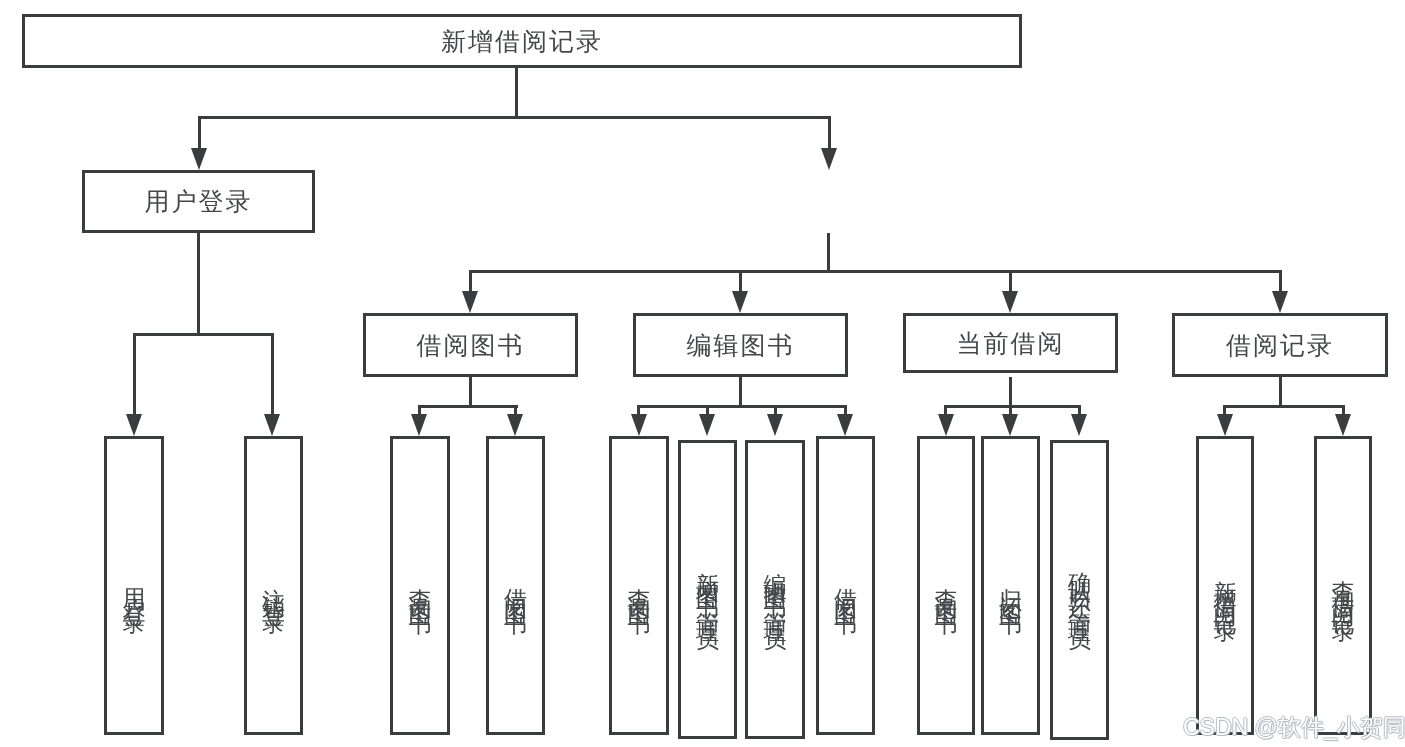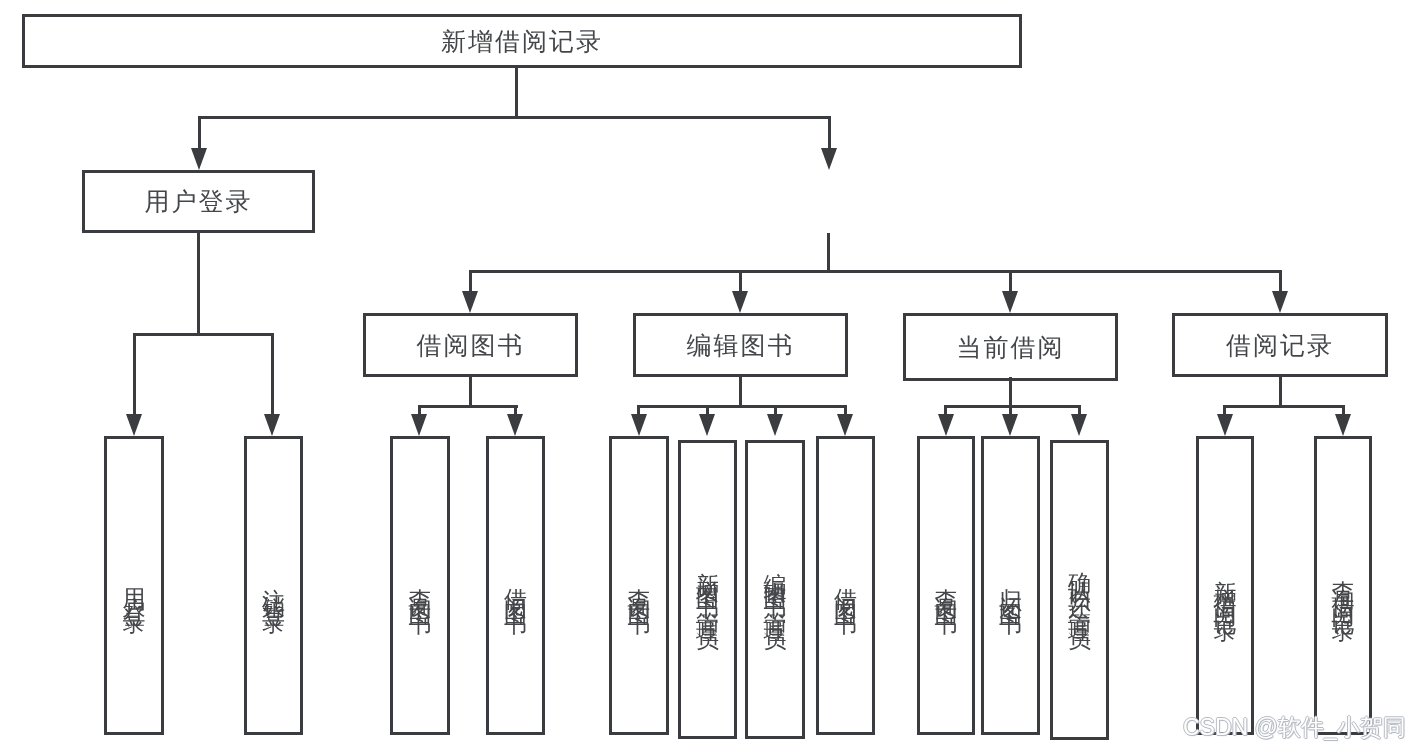--- a/index.html
+++ b/index.html
@@ -58,21 +58,21 @@
   <div class="arrow" style="left:462px;top:291px;"></div>
   <div class="vl" style="left:739px;top:270px;height:24px;"></div>
   <div class="arrow" style="left:732px;top:291px;"></div>
   <div class="vl" style="left:1009px;top:270px;height:24px;"></div>
   <div class="arrow" style="left:1002px;top:291px;"></div>
   <div class="vl" style="left:1279px;top:270px;height:24px;"></div>
   <div class="arrow" style="left:1272px;top:291px;"></div>
 
   <div class="node hnode" style="left:363px;top:313px;width:215px;height:64px;">借阅图书</div>
   <div class="node hnode" style="left:633px;top:313px;width:215px;height:64px;">编辑图书</div>
-  <div class="node hnode" style="left:903px;top:313px;width:215px;height:68px;">当前借阅</div>
+  <div class="node hnode" style="left:903px;top:313px;width:215px;height:60px;">当前借阅</div>
   <div class="node hnode" style="left:1172px;top:313px;width:216px;height:64px;">借阅记录</div>
 
   <div class="vl" style="left:469px;top:377px;height:31px;"></div>
   <div class="hl" style="left:418px;top:405px;width:100px;"></div>
   <div class="vl" style="left:418px;top:405px;height:13px;"></div>
   <div class="arrow" style="left:411px;top:414px;"></div>
   <div class="vl" style="left:514px;top:405px;height:13px;"></div>
   <div class="arrow" style="left:507px;top:414px;"></div>
 
   <div class="vl" style="left:739px;top:377px;height:31px;"></div>

